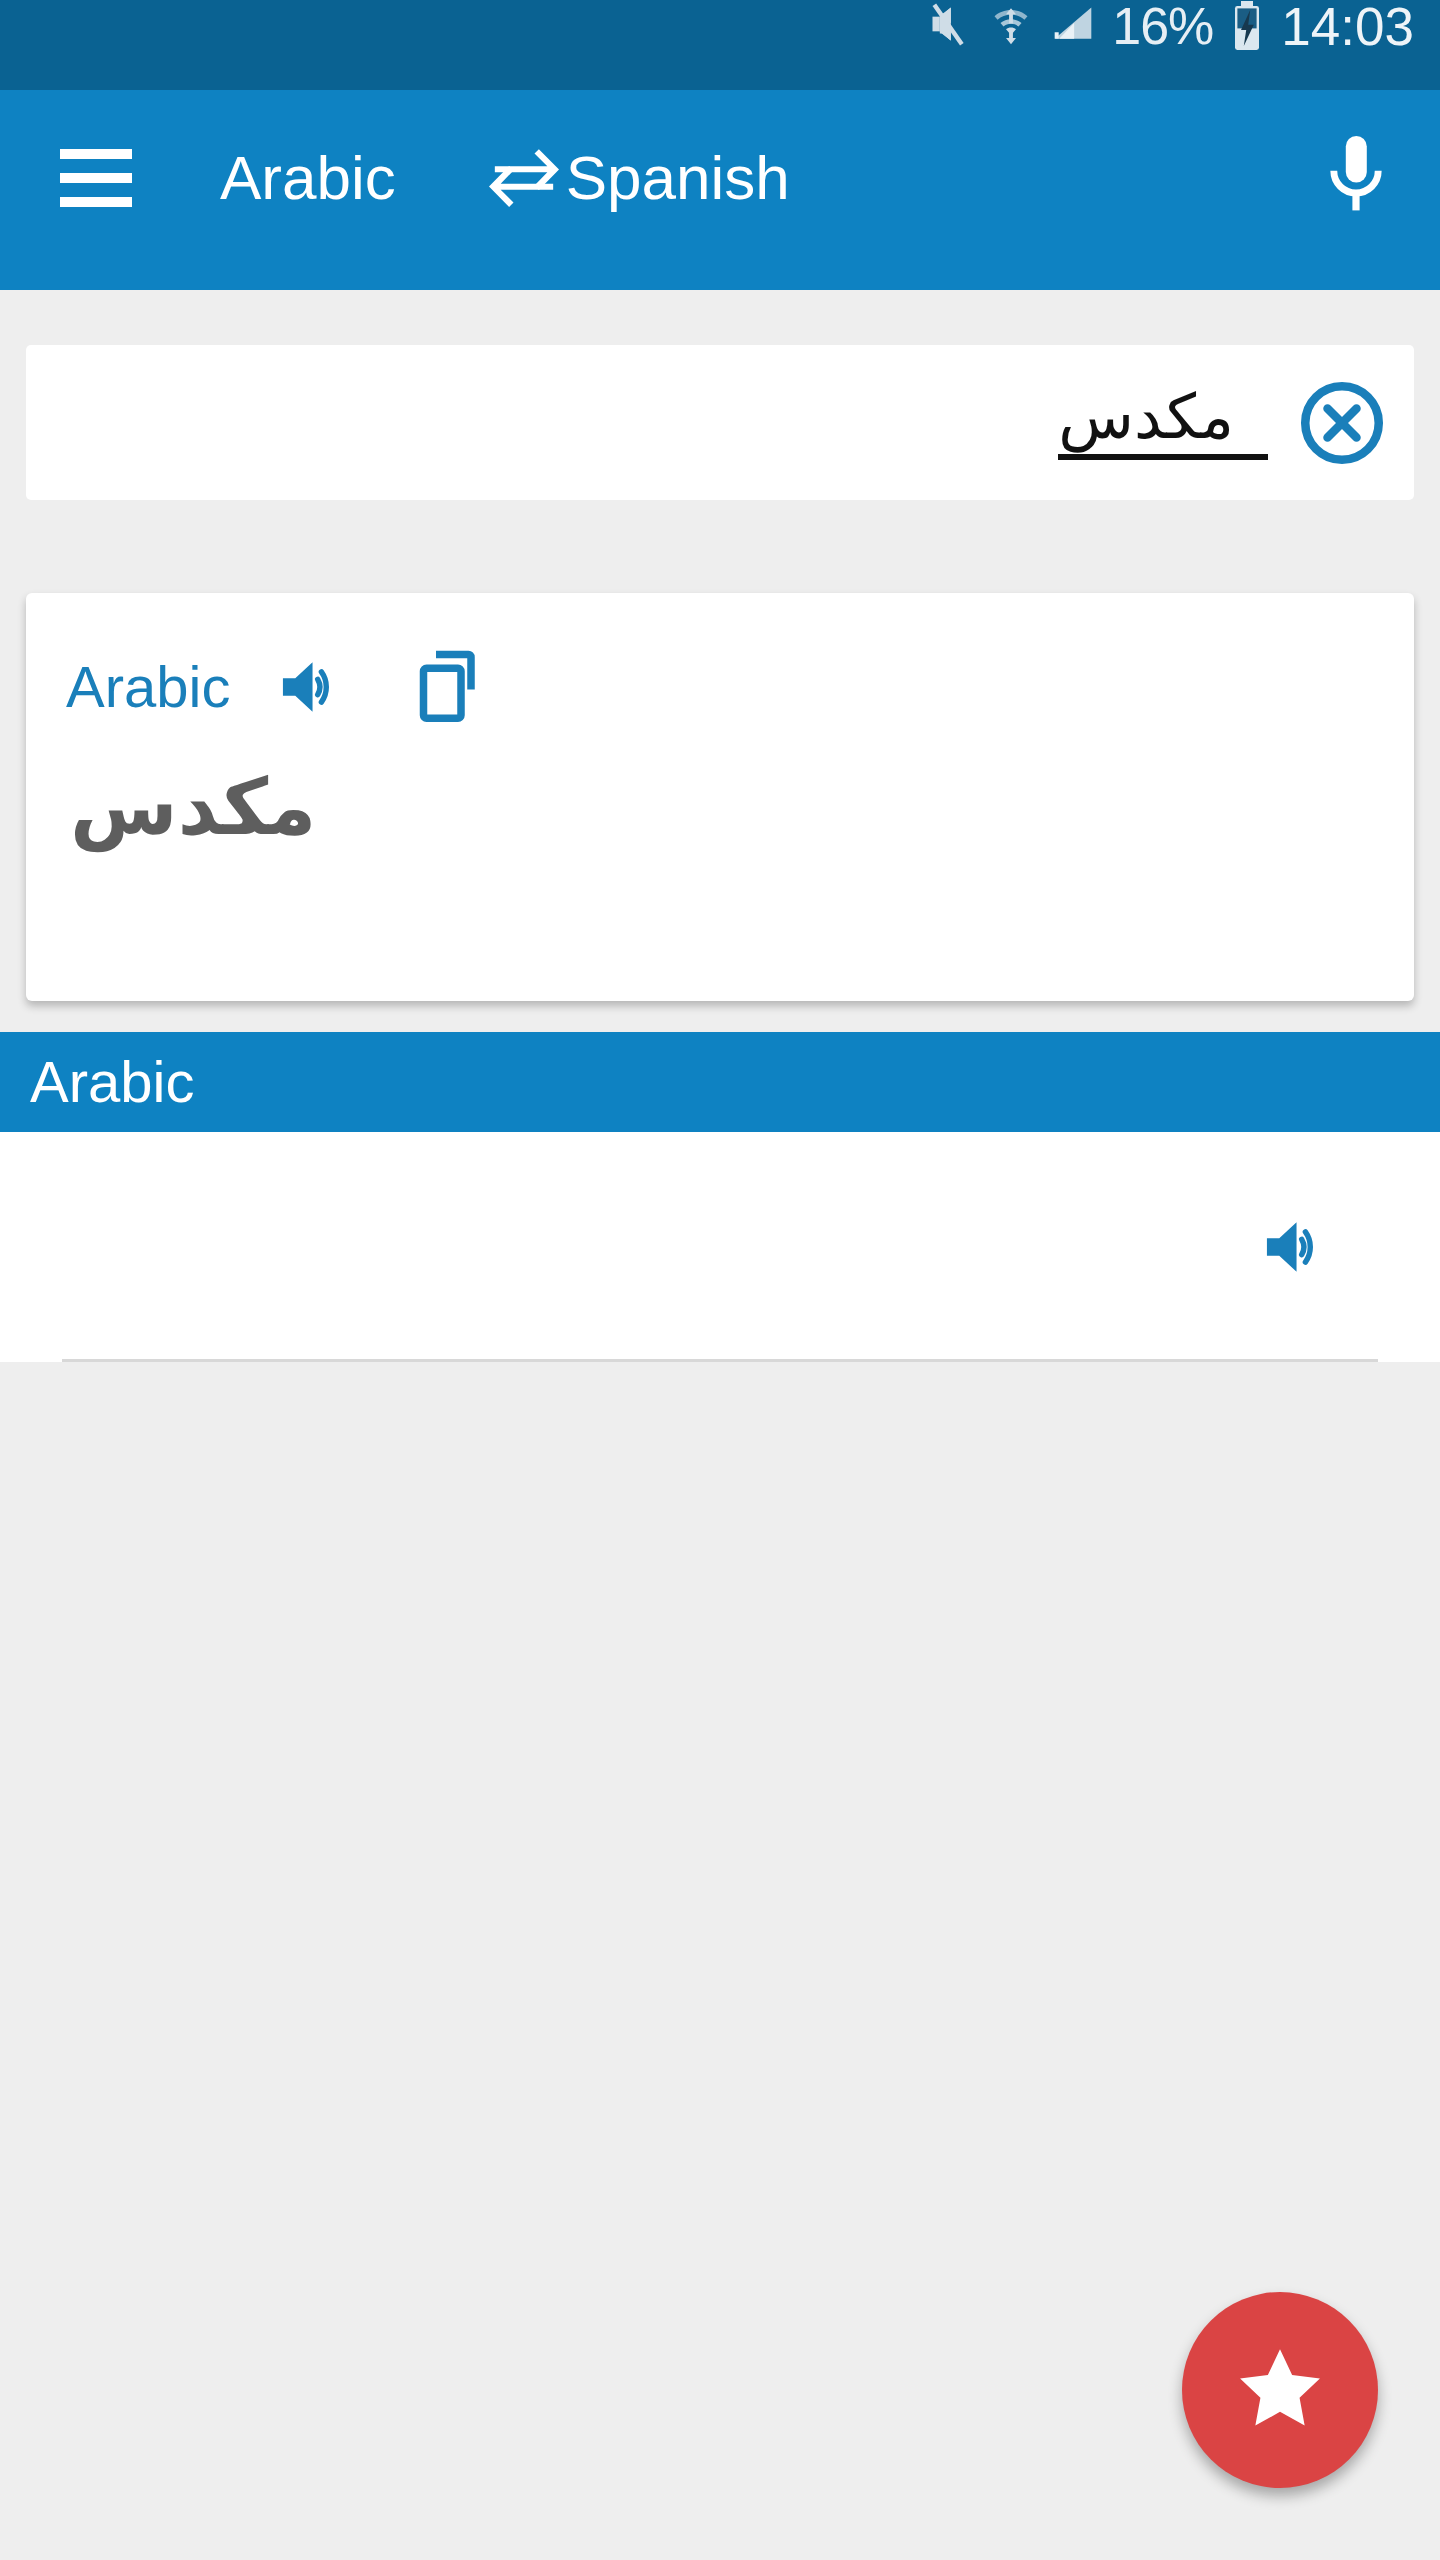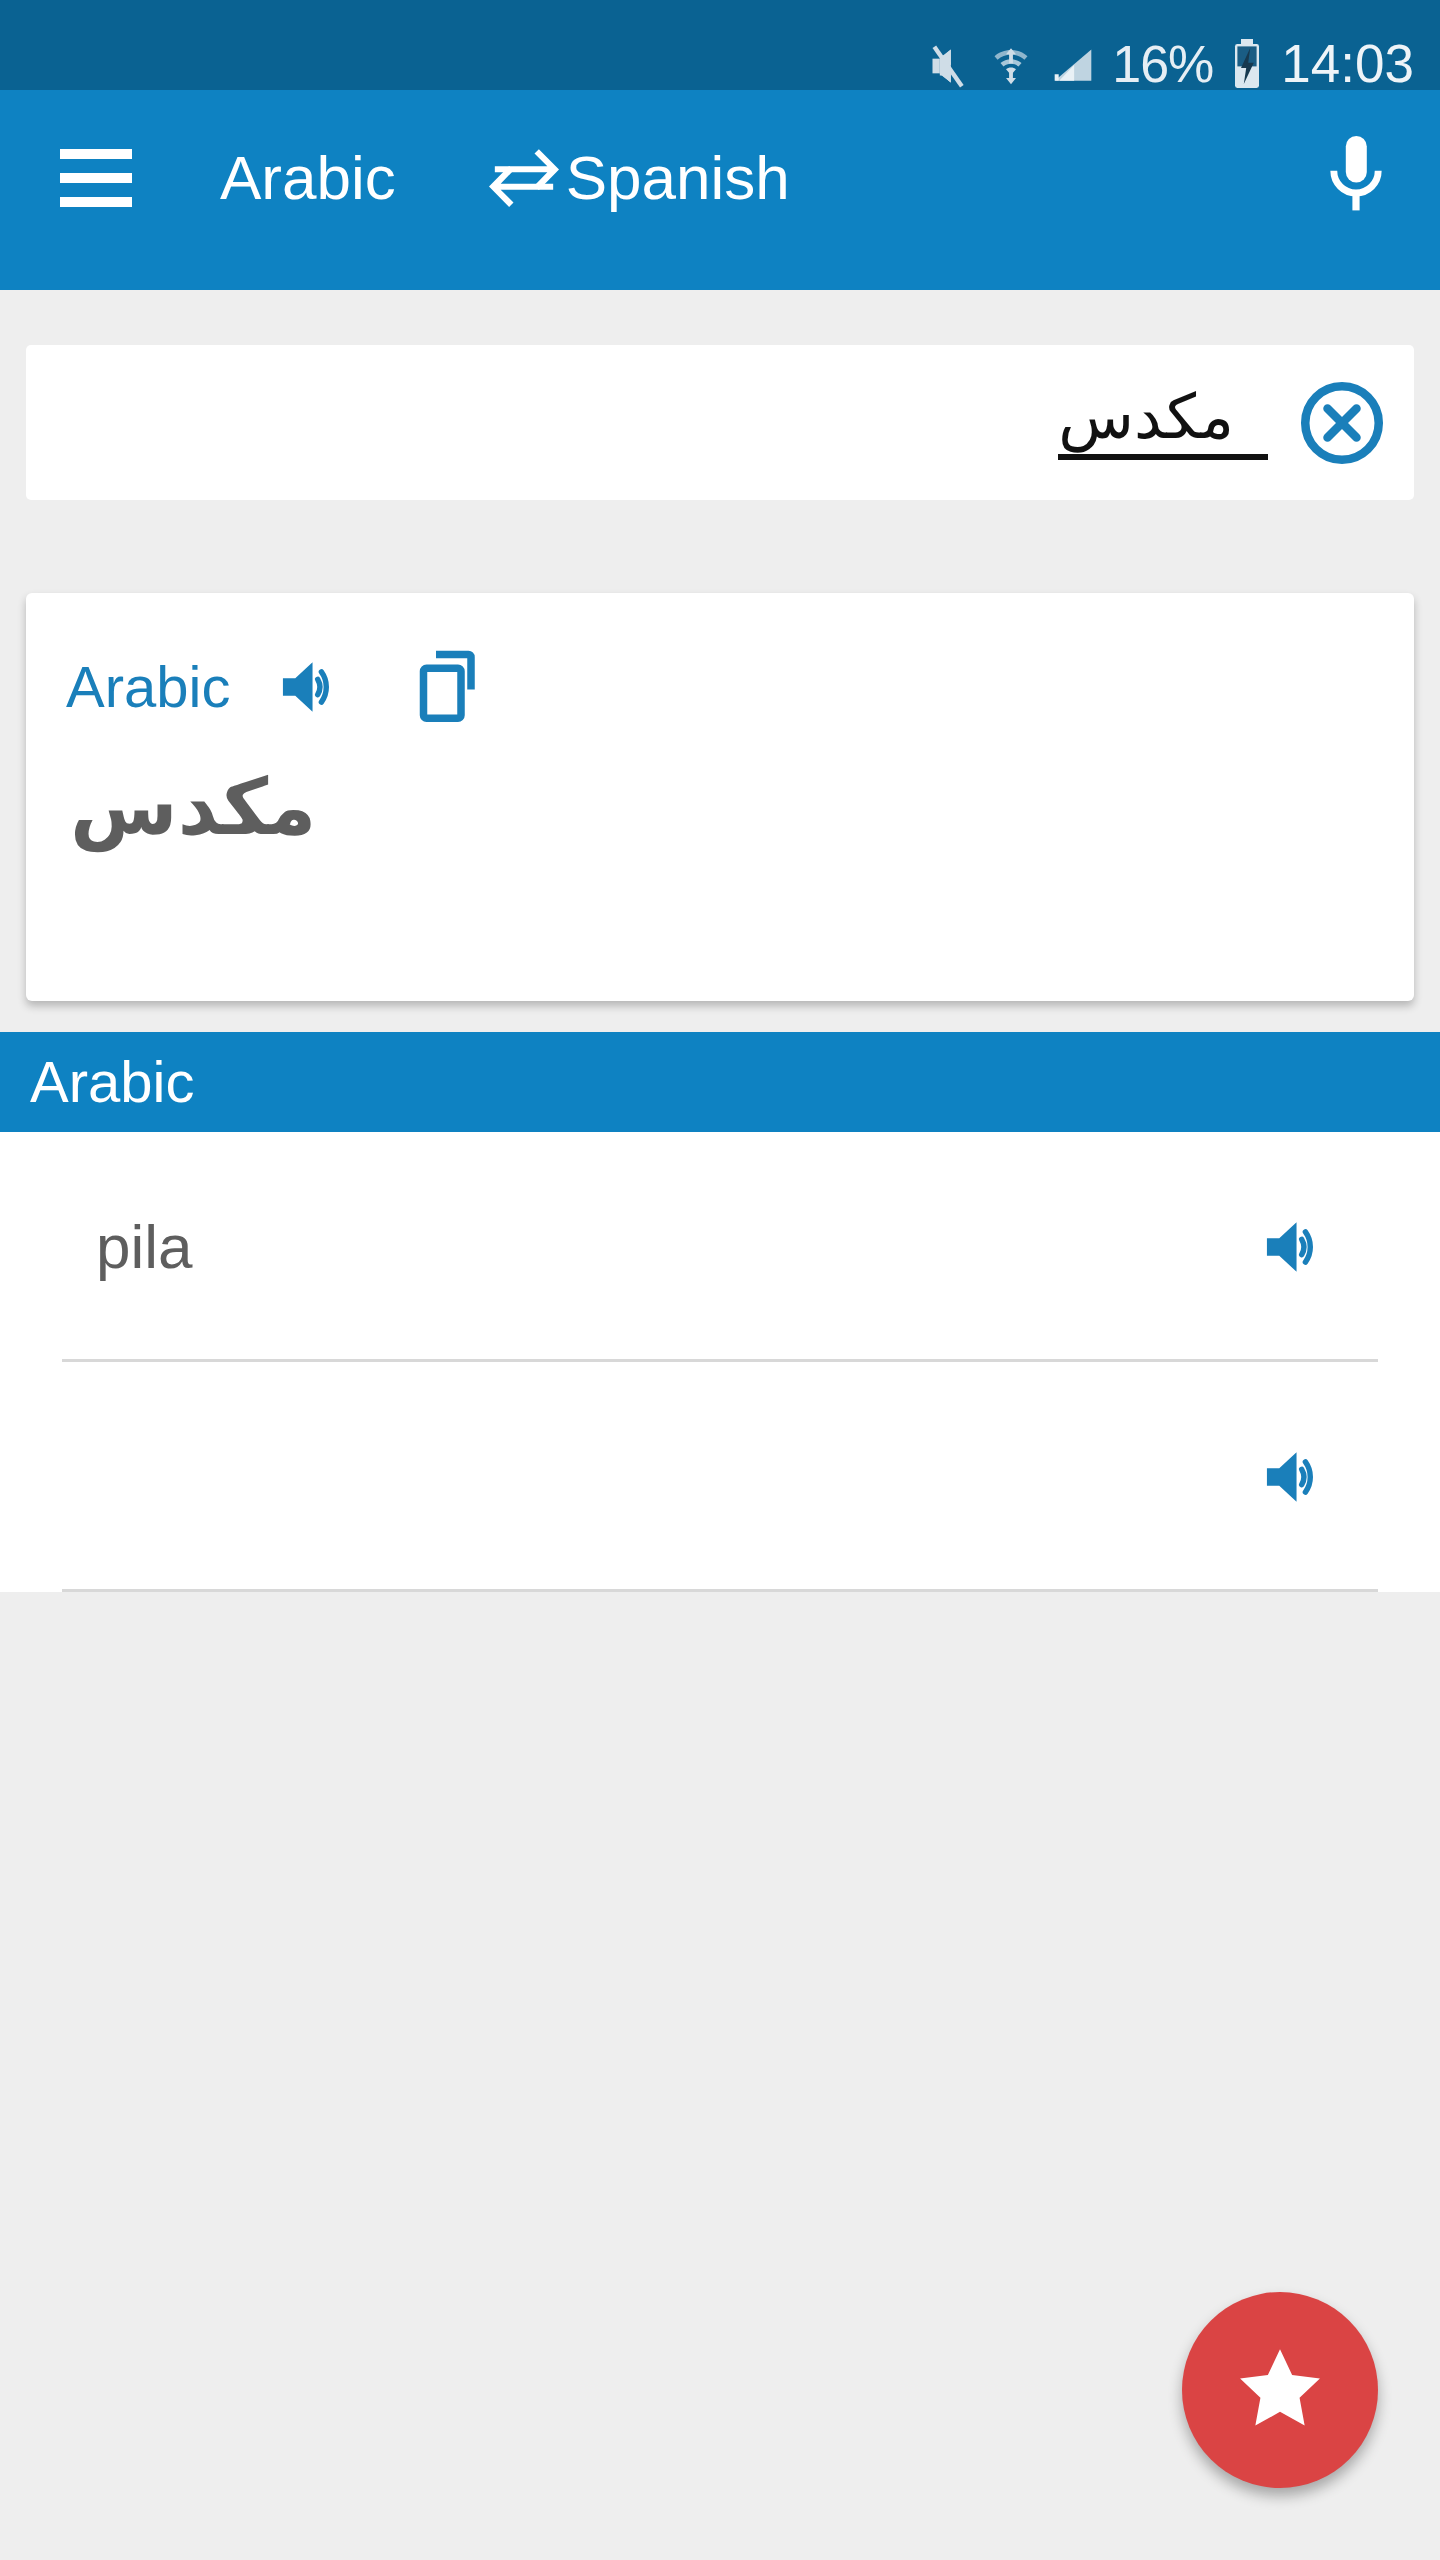--- a/index.html
+++ b/index.html
@@ -6,21 +6,21 @@
   html, body {
     width:1440px; height:2560px;
     font-family:"Liberation Sans", sans-serif;
     background:#eeeeee; overflow:hidden;
   }
   #screen { position:relative; width:1440px; height:2560px; background:#eeeeee; }
 
   
   .statusbar {
     position:absolute; top:0; left:0; width:1440px; height:90px;
-    background:#0a6292; display:flex; align-items:flex-end;
+    background:#0a6292; display:flex; align-items:flex-start;
     justify-content:flex-end; padding-right:26px; gap:17px;
   }
   .sb-icon { display:flex; align-items:center; }
   .sb-text { color:#e6eef4; font-size:52px; letter-spacing:-1px; line-height:1; }
   .sb-time { color:#eef4f8; font-size:53px; letter-spacing:0px; line-height:1; }
 
   
   .appbar {
     position:absolute; top:90px; left:0; width:1440px; height:200px;
     background:#0e82c2;
@@ -223,31 +223,20 @@
     </div>
     <div class="card-word">مكدس</div>
   </div>
 
   <div class="section-header">
     <span>Arabic</span>
   </div>
 
   <div class="results">
 
-    <div class="result-row">
-      <span class="result-word">pila</span>
-      <span class="result-speaker">
-        <svg width="74" height="62" viewBox="0 0 30 25">
-          <polygon points="2,9 7,9 14,2.5 14,22.5 7,16 2,16" fill="#1a7fba"></polygon>
-          <path d="M17.6 6.4a10.4 10.4 0 0 1 0 12.2" fill="none" stroke="#1a7fba" stroke-width="2.2" stroke-linecap="round"></path>
-          <path d="M16.1 9.4a6.1 6.1 0 0 1 0 6.2" fill="none" stroke="#1a7fba" stroke-width="2.2" stroke-linecap="round"></path>
-        </svg>
-      </span>
-      <span class="divider"></span>
-    </div>
 
     <div class="result-row">
       <span class="result-speaker">
         <svg width="74" height="62" viewBox="0 0 30 25">
           <polygon points="2,9 7,9 14,2.5 14,22.5 7,16 2,16" fill="#1a7fba"></polygon>
           <path d="M17.6 6.4a10.4 10.4 0 0 1 0 12.2" fill="none" stroke="#1a7fba" stroke-width="2.2" stroke-linecap="round"></path>
           <path d="M16.1 9.4a6.1 6.1 0 0 1 0 6.2" fill="none" stroke="#1a7fba" stroke-width="2.2" stroke-linecap="round"></path>
         </svg>
       </span>
       <span class="divider"></span>

